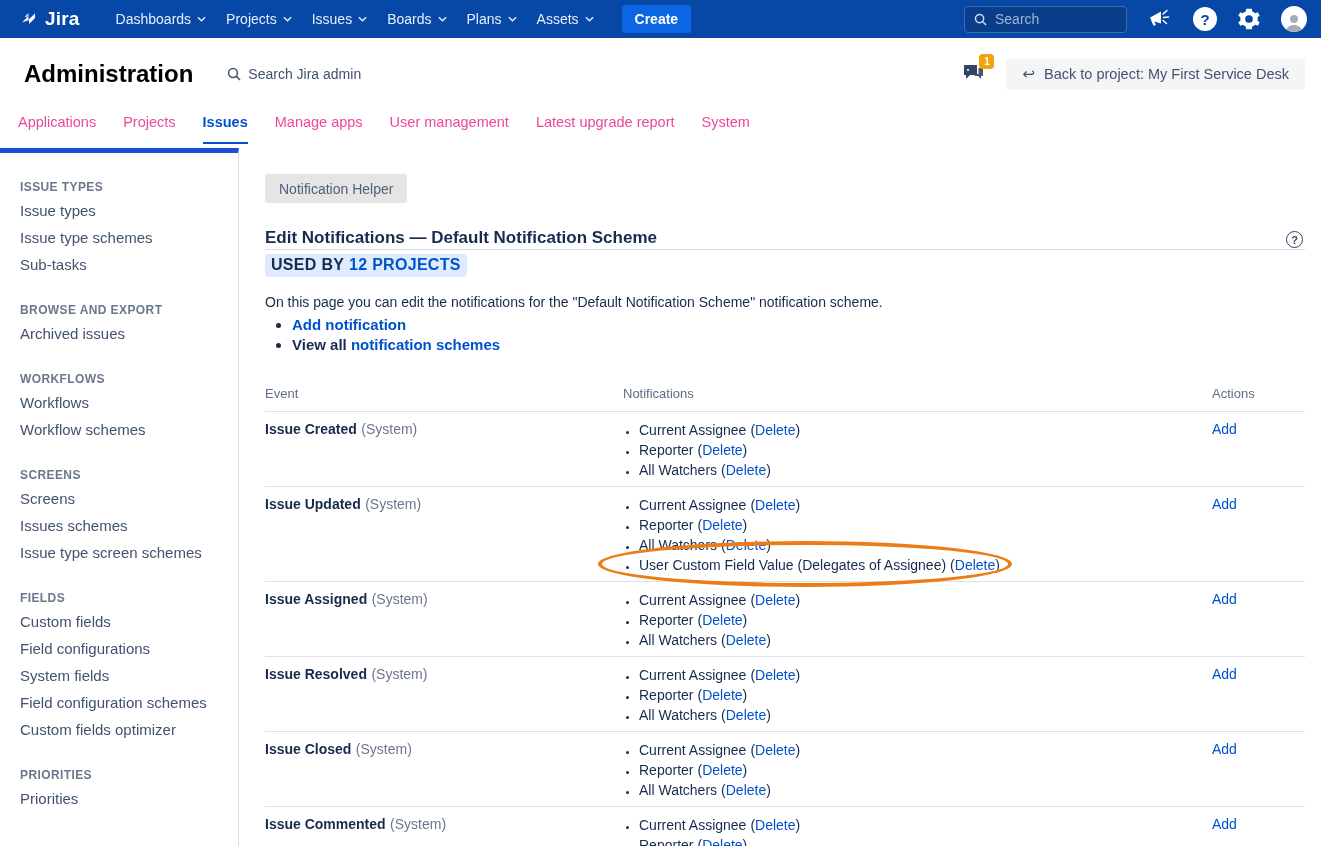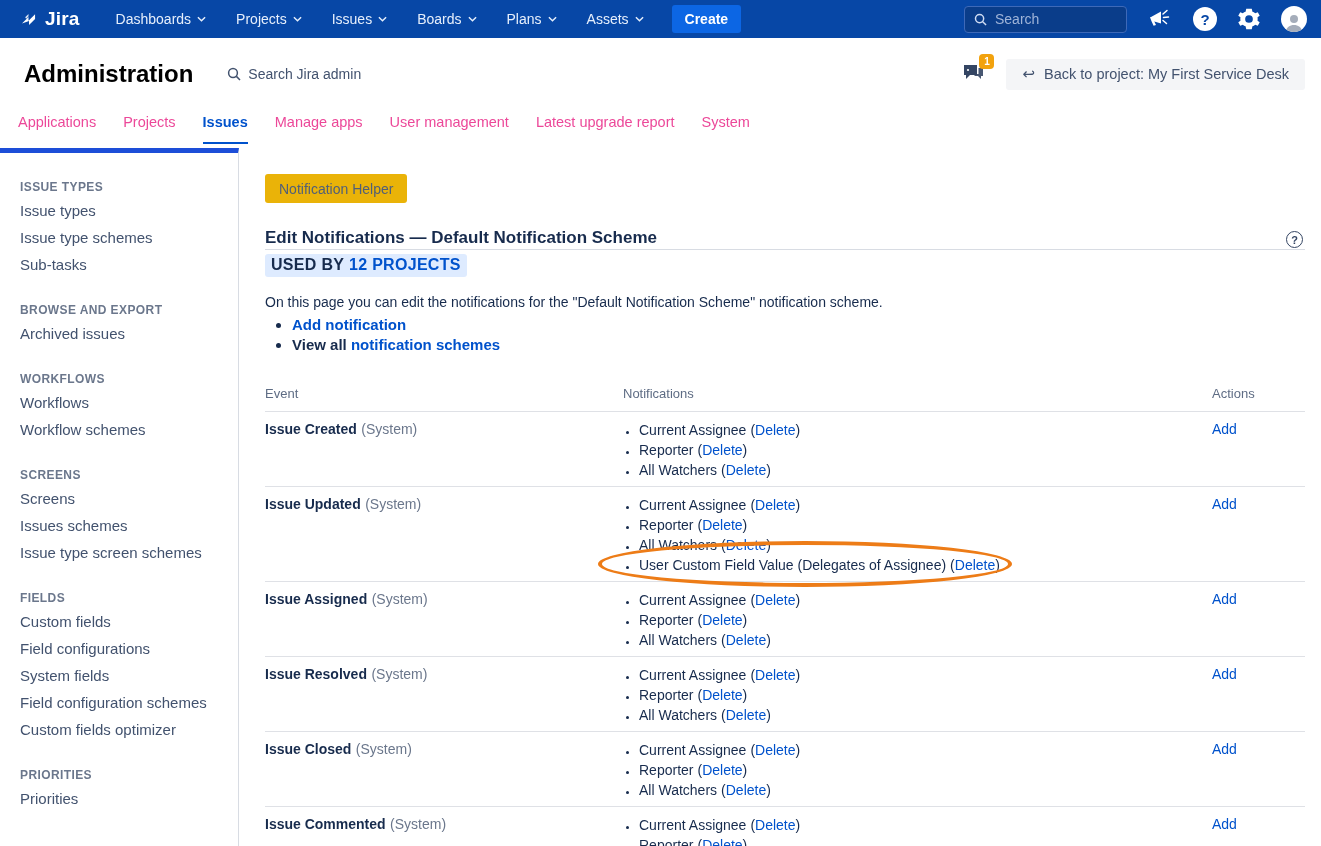--- a/index.html
+++ b/index.html
@@ -2,23 +2,23 @@
 <html><head>
 <meta charset="utf-8">
 <style>
   * { margin:0; padding:0; box-sizing:border-box; }
   html,body { width:1321px; }
   body { font-family:"Liberation Sans", sans-serif; background:#fff; color:#172B4D; }
   .page { position:relative; width:1321px; height:846px; overflow:hidden; background:#fff; }
 
   
   .topnav { height:38px; background:#0747A6; display:flex; align-items:center; padding:0 14px 0 18px; }
-  .logo { display:flex; align-items:flex-end; gap:6px; margin-right:36px; }
+  .logo { display:flex; align-items:flex-start; gap:6px; margin-right:36px; }
   .logo-text { color:#fff; font-size:19px; font-weight:700; letter-spacing:.2px; }
-  .nav-menus { display:flex; align-items:flex-start; gap:30px; }
+  .nav-menus { display:flex; align-items:flex-start; gap:20px; }
   .nav-item { color:#E6EFFC; font-size:14px; display:flex; align-items:center; gap:6px; cursor:pointer; }
   .chev { width:9px; height:6px; display:inline-block; }
   .create-btn { margin-left:28px; background:#0C66E4; color:#fff; font-size:14px; font-weight:600; border:none; border-radius:3px; padding:6px 13px; cursor:pointer; }
   .nav-right { margin-left:auto; display:flex; align-items:center; gap:21px; }
   .nav-search { width:163px; height:27px; background:#0A3D8A; border:1px solid #3E69B8; border-radius:4px; display:flex; align-items:center; gap:8px; padding:0 9px; }
   .nav-search span { color:#9FB4D8; font-size:14px; }
   .icon-btn { display:flex; align-items:center; justify-content:center; cursor:pointer; }
   .q-circle { width:24px; height:24px; border-radius:50%; background:#fff; color:#0747A6; font-weight:700; font-size:15px; display:flex; align-items:center; justify-content:center; }
   .avatar { width:26px; height:26px; border-radius:50%; background:#fff; display:flex; align-items:flex-end; justify-content:center; overflow:hidden; }
 
@@ -37,21 +37,21 @@
   .tab { font-size:14.5px; color:#ec4899; padding-bottom:12px; cursor:pointer; border-bottom:2px solid transparent; }
   .tab.active { color:#0052CC; font-weight:700; border-bottom:2px solid #0052CC; }
 
   
   .body-wrap { display:flex; height:698px; }
   .sidebar { width:239px; flex:0 0 239px; border-top:5px solid #1d4ed8; border-right:1px solid #D8DCE3; padding-top:2px; }
   .side-header { margin:25px 20px 3px; font-size:12px; font-weight:700; color:#6B778C; letter-spacing:.4px; }
   .side-item { padding:5px 20px; font-size:15px; color:#42526E; cursor:pointer; }
 
   .content { flex:1; padding:26px 16px 0 26px; position:relative; }
-  .helper-btn { background:#eab308; border:none; border-radius:3px; height:29px; padding:0 14px; font-size:14px; color:#505F79; cursor:pointer; font-family:inherit; }
+  .helper-btn { background:#e5e5e5; border:none; border-radius:3px; height:29px; padding:0 14px; font-size:14px; color:#505F79; cursor:pointer; font-family:inherit; }
   .heading-row { margin-top:25px; display:flex; align-items:flex-end; justify-content:space-between; border-bottom:1px solid #D8DCE3; padding-bottom:1px; }
   .page-heading { font-size:17px; font-weight:700; color:#172B4D; }
   .help-circle { width:17px; height:17px; border:1.6px solid #344563; border-radius:50%; color:#344563; font-size:11px; font-weight:700; display:flex; align-items:center; justify-content:center; cursor:pointer; margin-right:2px; }
   .used-badge { display:inline-block; margin-top:4px; background:#DEEBFF; border-radius:3px; padding:2px 6px 3px; font-size:16px; font-weight:700; letter-spacing:.3px; color:#172B4D; cursor:pointer; }
   .used-badge a { color:#0052CC; text-decoration:none; }
   .description { margin-top:17px; font-size:14px; color:#172B4D; }
   .links-list { margin:5px 0 0 27px; }
   .links-list li { font-size:15px; line-height:19.5px; color:#172B4D; }
   .links-list a { color:#0052CC; font-weight:700; text-decoration:none; }
   .bold-dark { font-weight:700; color:#172B4D; }

